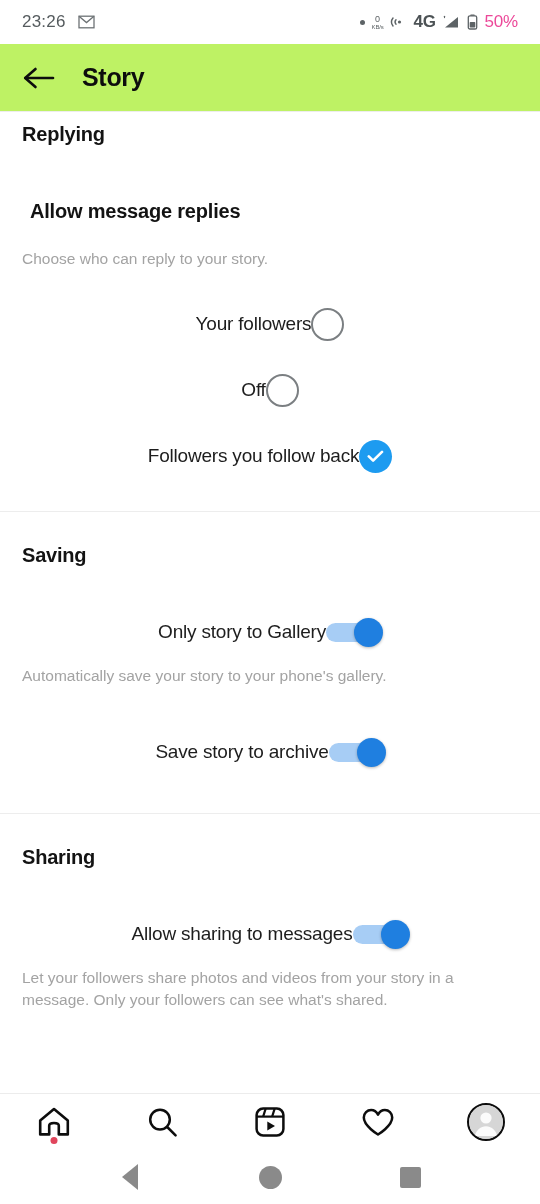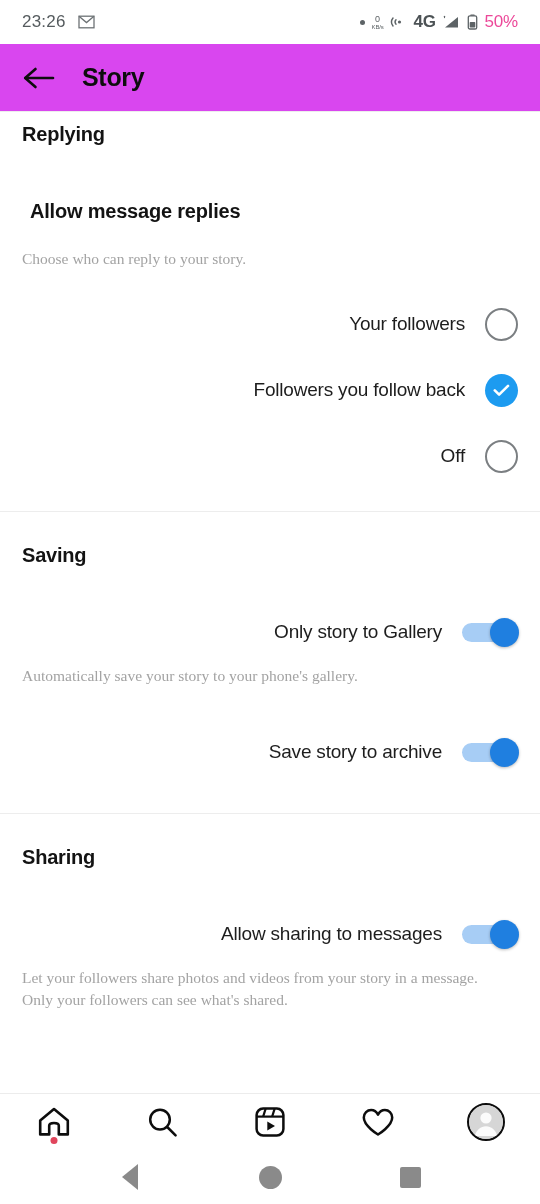--- a/index.html
+++ b/index.html
@@ -24,21 +24,21 @@
   .sb-speed { display:flex; flex-direction:column; align-items:center; line-height:1; color:#5d6366; }
   .sb-speed .num { font-size:9px; }
   .sb-speed .unit { font-size:6px; letter-spacing:-.2px; }
   .sb-4g { font-size:17px; color:#4c5255; font-weight:700; letter-spacing:-.3px;}
   .sb-pct { font-size:17px; color:#ec4899; letter-spacing:-.2px; }
   .sb-icon { display:flex; align-items:center; }
 
   
   .header {
     position:absolute; top:44px; left:0; width:540px; height:67px;
-    display:flex; align-items:center; background:#d946ef;
+    display:flex; align-items:center; background:#bef264;
   }
   .back-btn { margin-left:18px; width:42px; height:42px; display:flex; align-items:center; justify-content:center; cursor:pointer; }
   .page-title {
     margin-left:22px; font-size:25px; font-weight:bold; color:#0d0d0d;
     letter-spacing:-.3px;
   }
 
   
   .content { position:absolute; top:111px; left:0; width:540px; height:982px; background:#fff; overflow:hidden; }
   .divider { height:1px; background:#ededed; width:100%; }
@@ -47,25 +47,24 @@
     font-size:20px; font-weight:bold; color:#131313; letter-spacing:-.2px;
     padding:0 22px;
   }
   .sub-title {
     font-size:20px; font-weight:bold; color:#131313; letter-spacing:-.2px;
     padding:0 30px;
   }
   .desc {
     font-size:15.5px; color:#a3a3a3; line-height:22px; padding:0 22px;
     max-width:520px;
-    font-family:Liberation Serif, serif;
   }
   .row {
-    display:flex; align-items:center; justify-content:flex-end;
-    padding:0 22px; height:66px;gap:20px;
+    display:flex; align-items:center; justify-content:center;
+    padding:0 22px; height:66px;
   }
   .row-label { font-size:19px; color:#1d1d1d; letter-spacing:-.2px; }
 
   
   .radio { width:33px; height:33px; border-radius:50%; border:2.2px solid #7b7f82; background:#fff; }
   .radio.checked {
     border:none; background:#1d9bf0;
     display:flex; align-items:center; justify-content:center;
   }
   .radio.checked svg { display:block; }
@@ -176,31 +175,31 @@
     <div class="desc">Choose who can reply to your story.</div>
 
     <div style="height:21px"></div>
 
     <div class="row">
       <span class="row-label">Your followers</span>
       <span class="radio"></span>
     </div>
 
     <div class="row">
+      <span class="row-label">Off</span>
+      <span class="radio"></span>
+    </div>
+
+    <div class="row">
       <span class="row-label">Followers you follow back</span>
       <span class="radio checked">
         <svg width="17" height="13" viewBox="0 0 17 13">
           <path d="M1.8 6.4 L6.1 10.6 L15 1.9" fill="none" stroke="#ffffff" stroke-width="2.6" stroke-linecap="round" stroke-linejoin="round"></path>
         </svg>
       </span>
-    </div>
-
-    <div class="row">
-      <span class="row-label">Off</span>
-      <span class="radio"></span>
     </div>
 
     <div style="height:22px"></div>
     <div class="divider"></div>
 
     <div style="height:32px"></div>
     <div class="sec-title">Saving</div>
 
     <div style="height:32px"></div>
     <div class="row">

